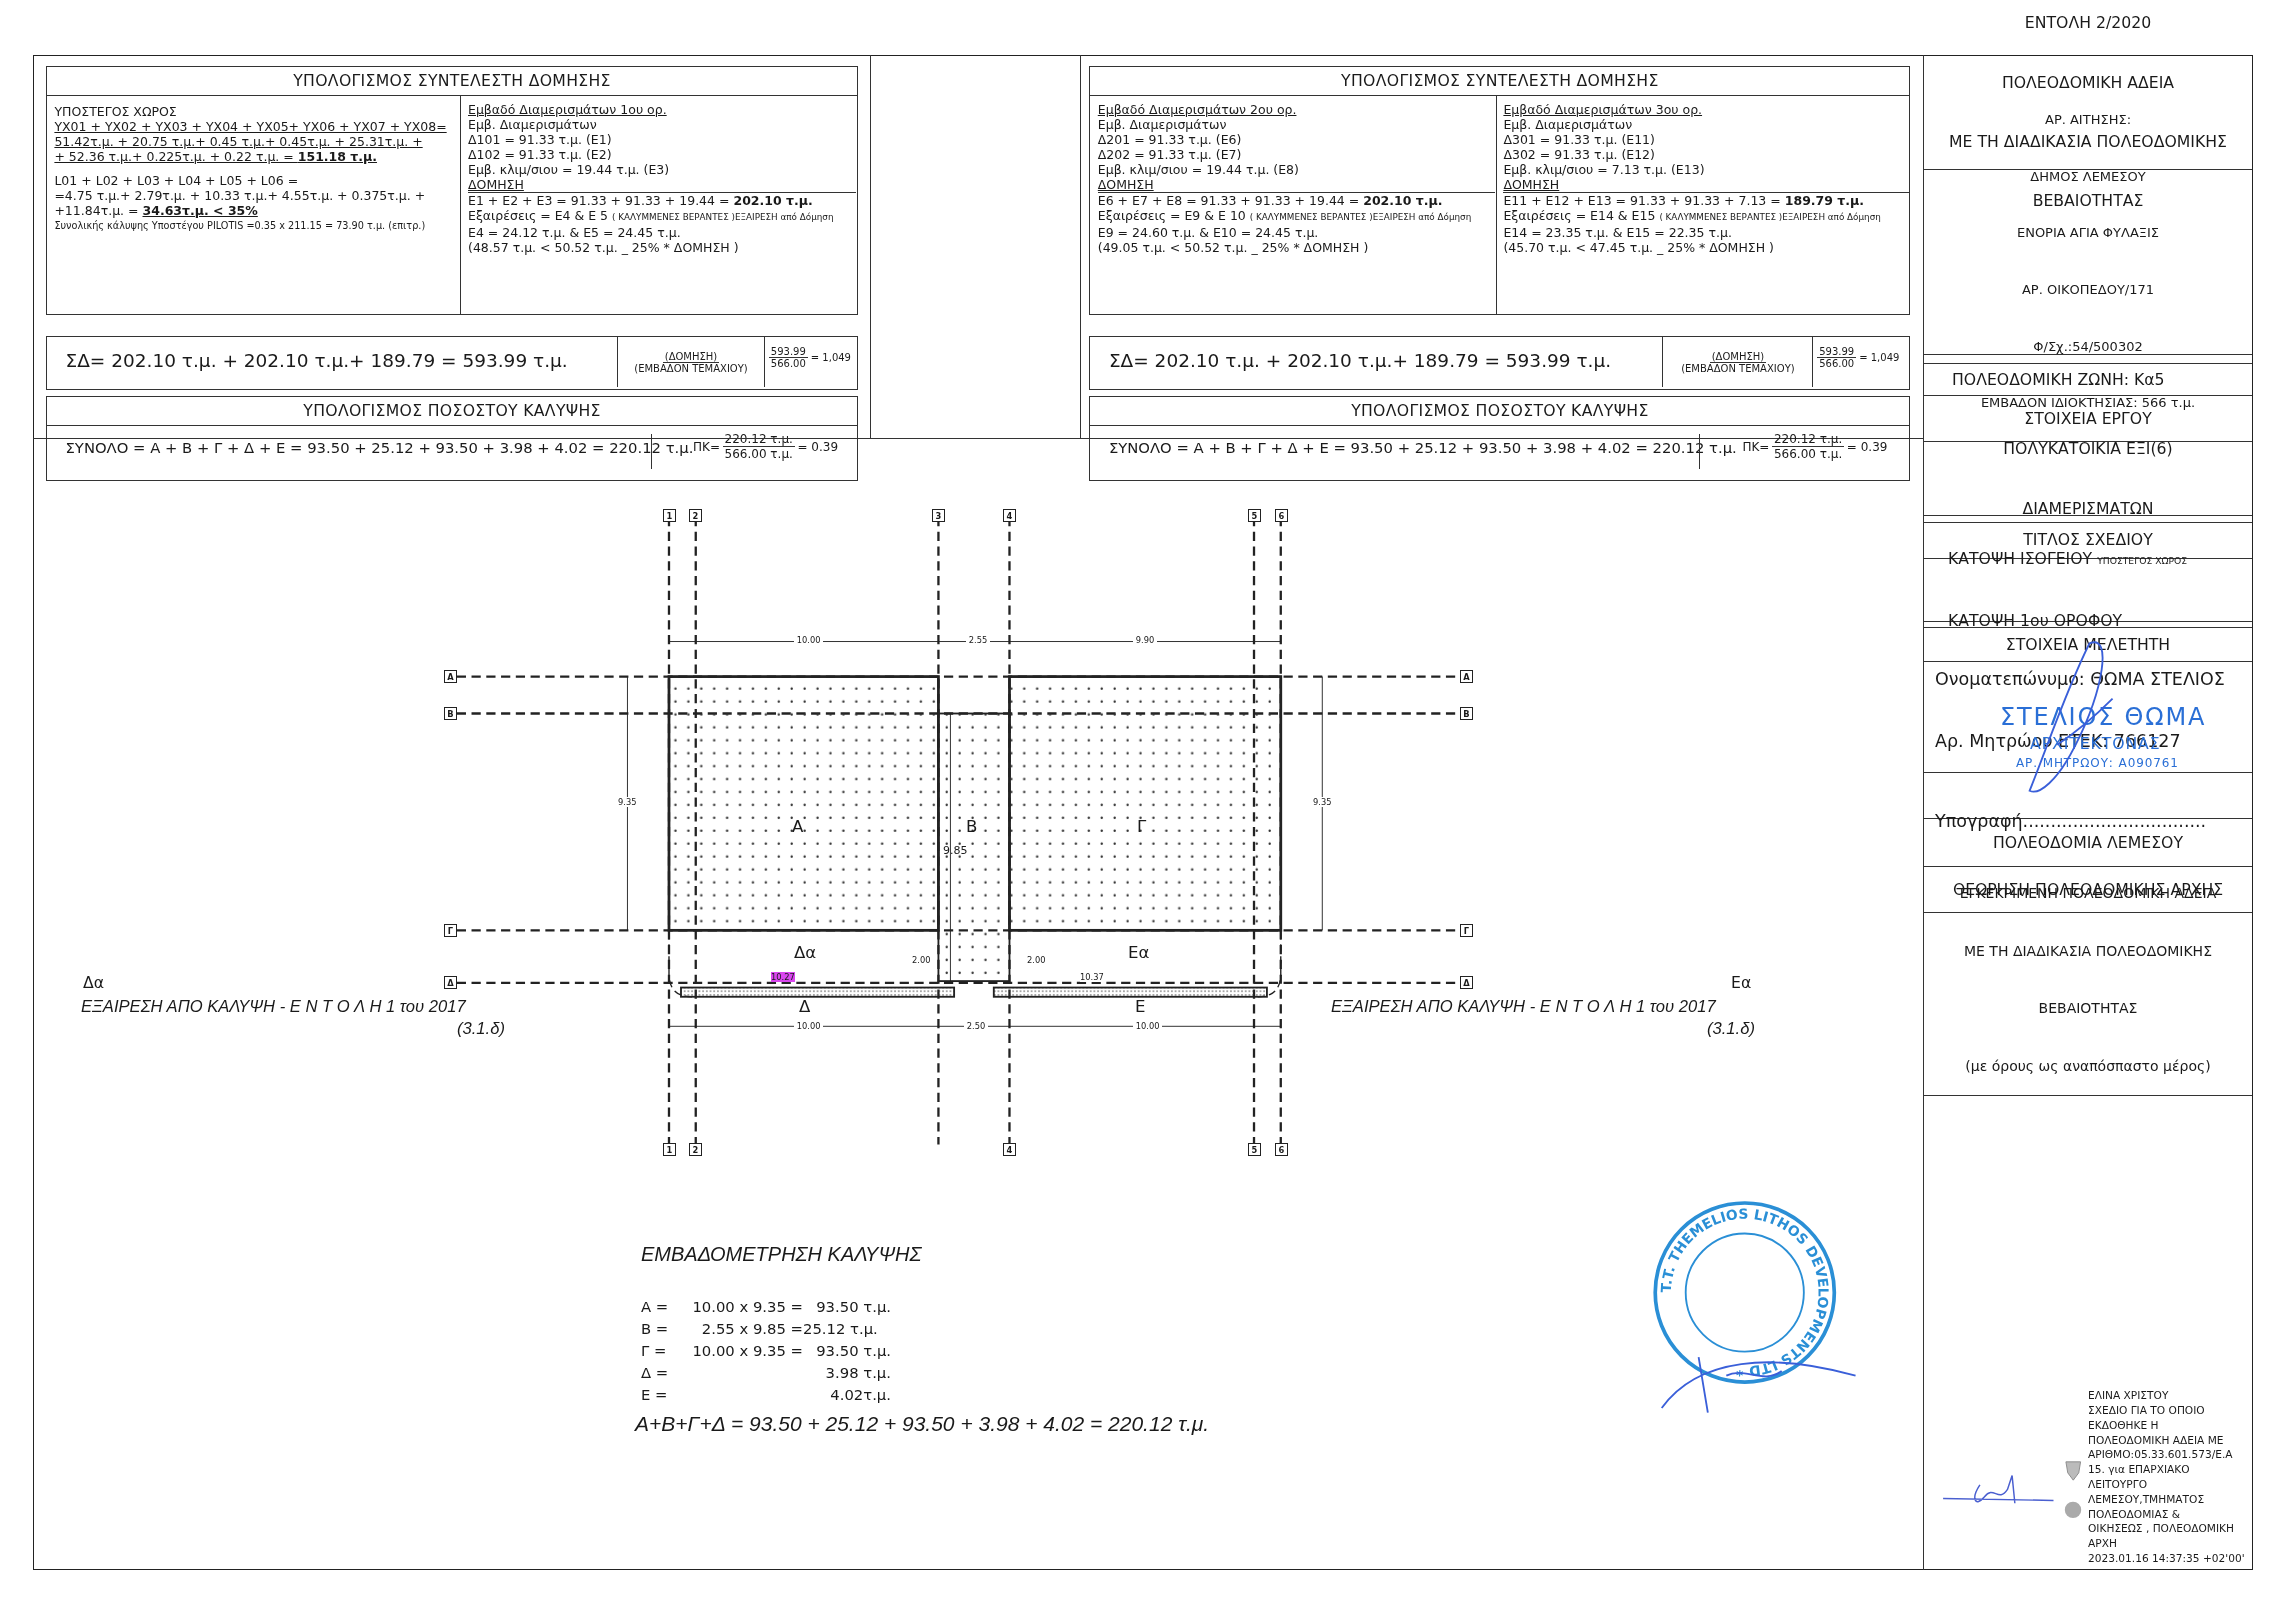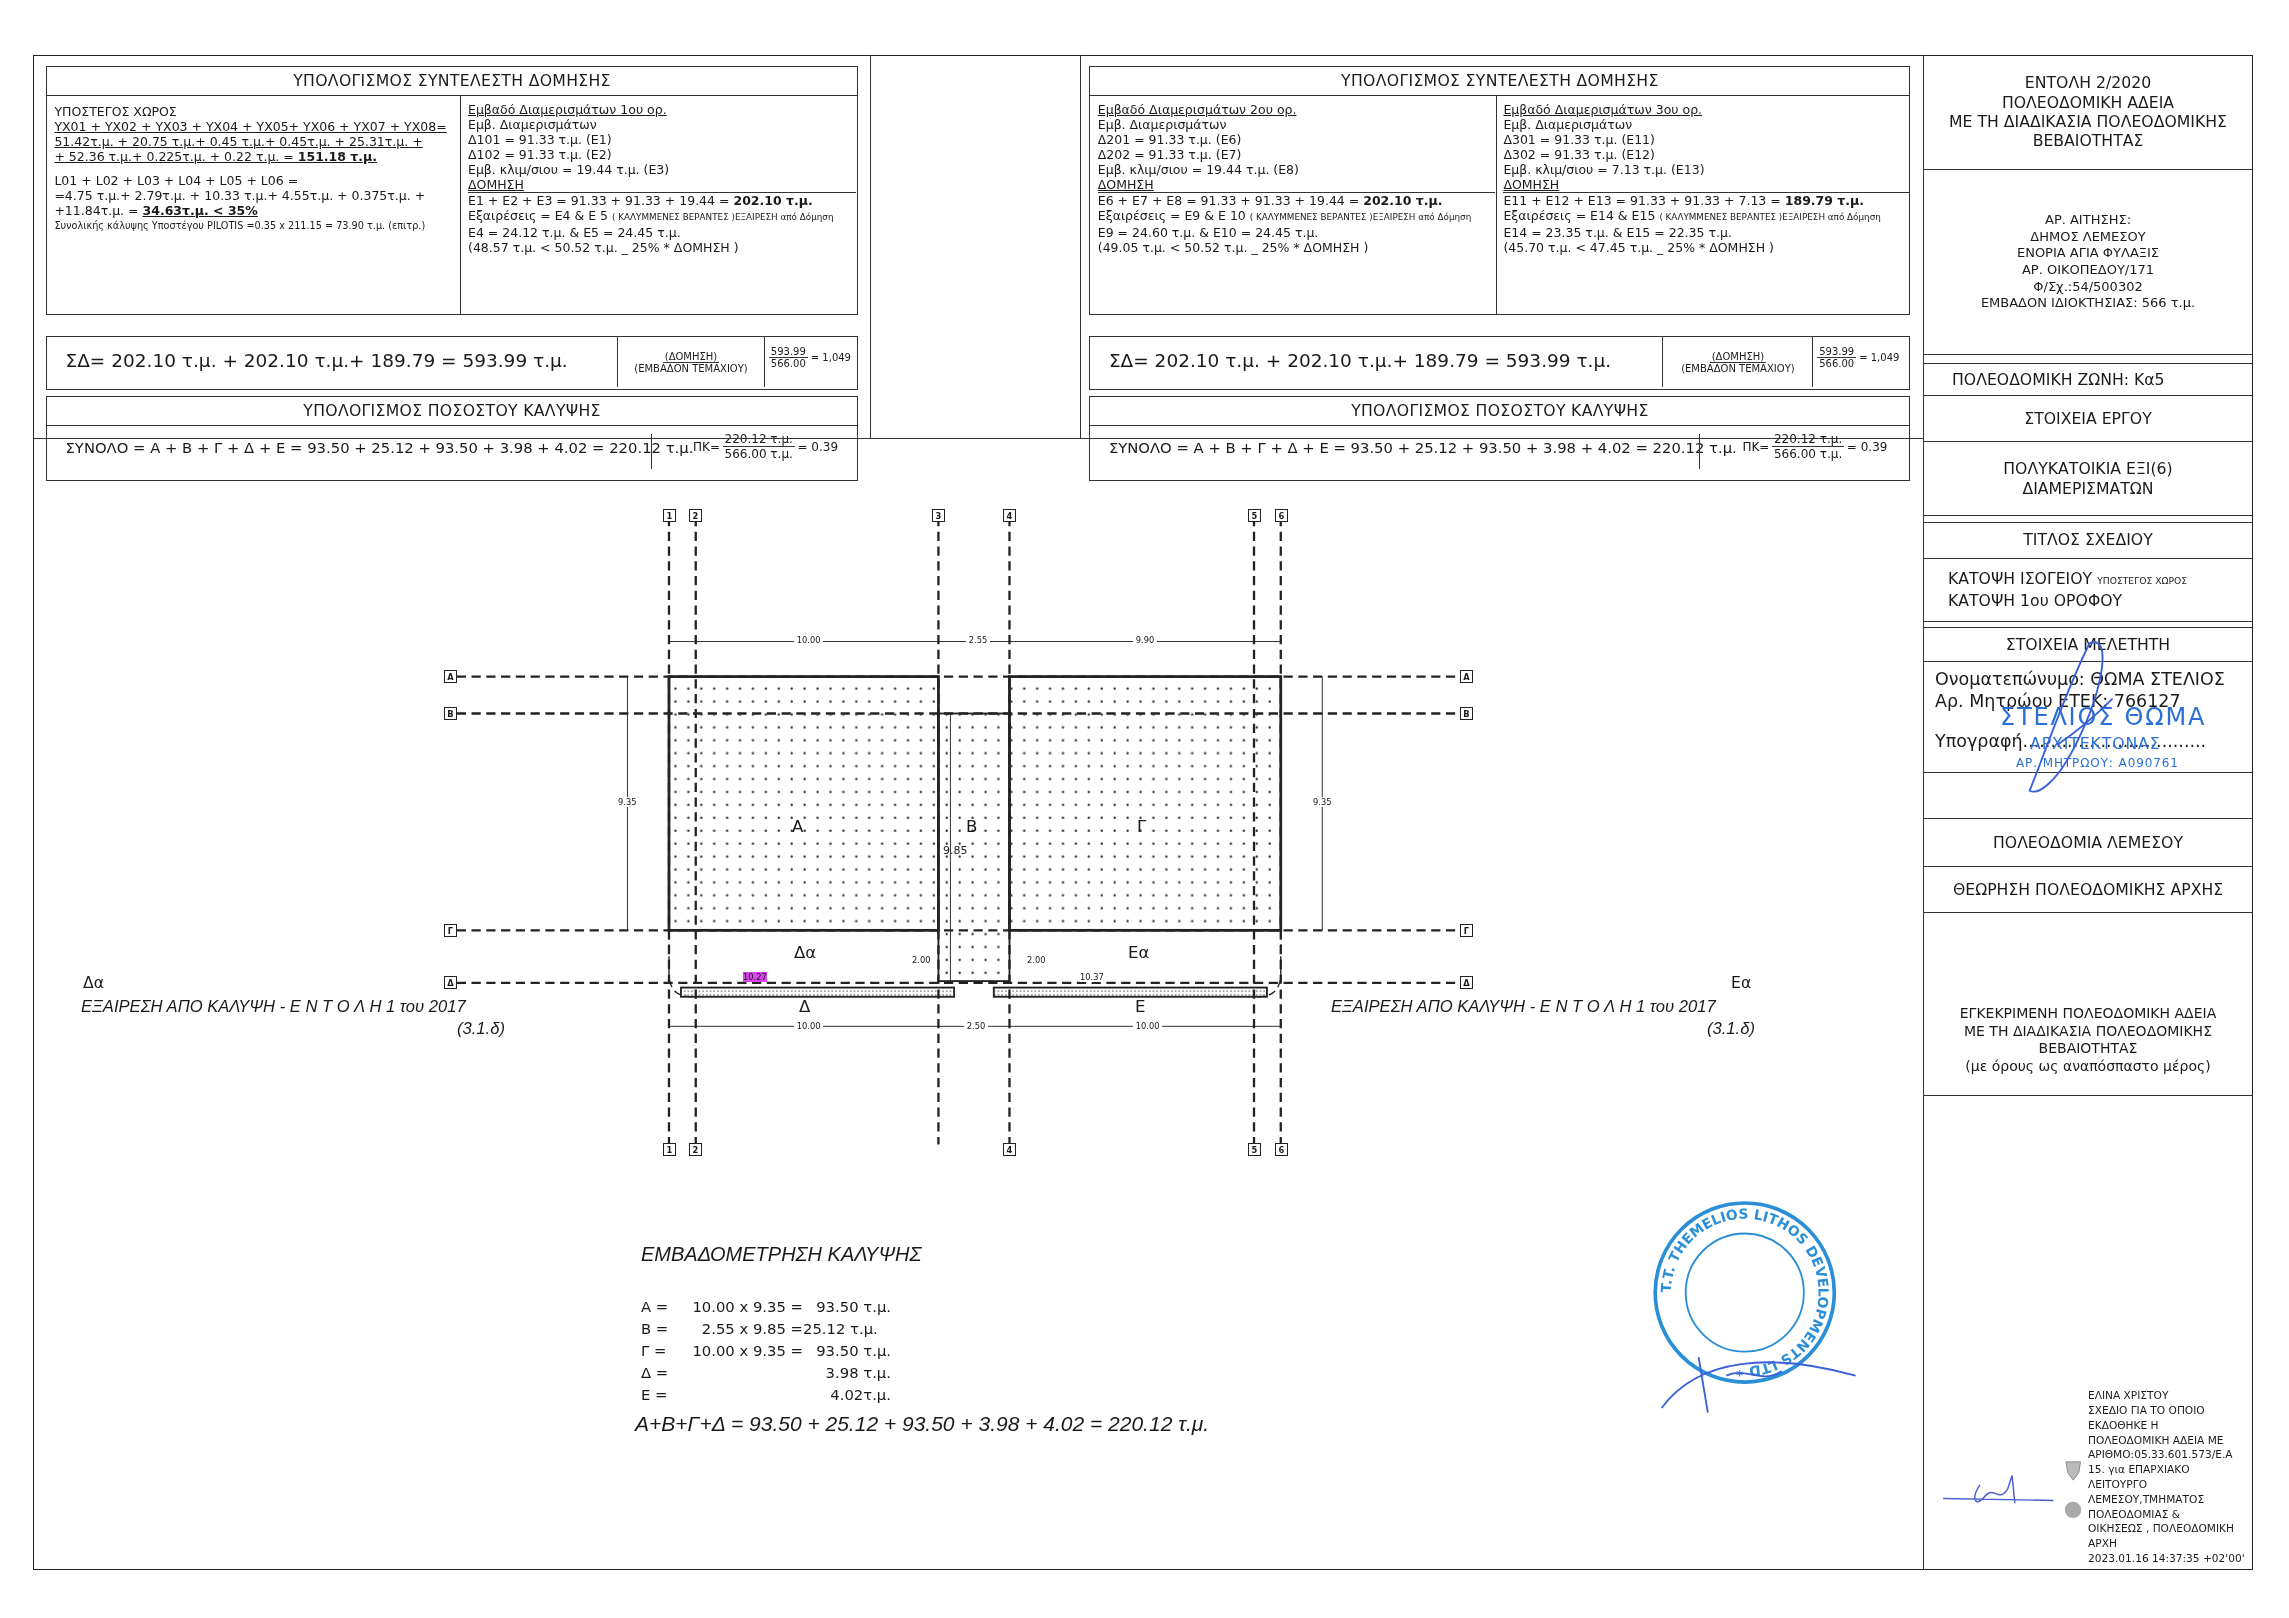--- a/index.html
+++ b/index.html
@@ -6,21 +6,21 @@
   body{width:2290px;height:1619px;position:relative;overflow:hidden;font-family:"DejaVu Sans","Liberation Sans",sans-serif;color:#1a1a1a;}
   .sheet{position:absolute;left:33px;top:55px;width:2220px;height:1515px;border:1.8px solid #222;box-sizing:border-box;}
   .abs{position:absolute;box-sizing:border-box;}
   .box{border:1.8px solid #333;}
   .hdr{border-bottom:1.8px solid #333;text-align:center;font-size:15.7px;letter-spacing:0.3px;height:28px;line-height:28px;}
   .small{font-size:12.5px;line-height:15px;}
   .tiny{font-size:8.8px;}
   .u{text-decoration:underline;}
   .frac{display:inline-flex;flex-direction:column;align-items:center;vertical-align:middle;}
   .frac .n{border-bottom:1.4px solid #333;padding:0 1.8px;}
-  .tb-cell{border-bottom:1.8px solid #333;text-align:left;box-sizing:border-box;display:flex;flex-direction:column;justify-content:center;align-items:center;font-size:15.7px;line-height:19.4px;}
+  .tb-cell{border-bottom:1.8px solid #333;text-align:left;box-sizing:border-box;display:flex;flex-direction:column;justify-content:center;align-items:center;font-size:15.7px;line-height:19.4px;gap:40px;}
   .tb-cell.left{align-items:flex-start;padding-left:28px;}
   .grid-tag{position:absolute;width:13px;height:13px;border:1.8px solid #222;background:#fff;font-size:8.3px;line-height:13px;text-align:center;font-weight:bold;box-sizing:border-box;}
   .italic{font-style:italic;font-family:"Liberation Sans",sans-serif;}
   .blue{color:#2a6fd6;}
 </style>
 </head>
 <body>
 
 <div class="sheet"></div>
 
@@ -297,21 +297,21 @@
 
 <div class="abs" style="left:794px;top:635px;font-size:8.3px;background:#fff;padding:0 2.8px;">10.00</div>
 <div class="abs" style="left:966px;top:635px;font-size:8.3px;background:#fff;padding:0 2.8px;">2.55</div>
 <div class="abs" style="left:1133px;top:635px;font-size:8.3px;background:#fff;padding:0 2.8px;">9.90</div>
 <div class="abs" style="left:794px;top:1021px;font-size:8.3px;background:#fff;padding:0 2.8px;">10.00</div>
 <div class="abs" style="left:964px;top:1021px;font-size:8.3px;background:#fff;padding:0 2.8px;">2.50</div>
 <div class="abs" style="left:1133px;top:1021px;font-size:8.3px;background:#fff;padding:0 2.8px;">10.00</div>
 <div class="abs" style="left:618px;top:797px;font-size:8.3px;background:#fff;">9.35</div>
 <div class="abs" style="left:1313px;top:797px;font-size:8.3px;background:#fff;">9.35</div>
 <div class="abs" style="left:943px;top:844px;font-size:11px;">9.85</div>
-<div class="abs" style="left:743px;top:972px;font-size:8.3px;background:#d946ef;">10.27</div>
+<div class="abs" style="left:771px;top:972px;font-size:8.3px;background:#d946ef;">10.27</div>
 <div class="abs" style="left:1080px;top:972px;font-size:8.3px;background:#fff;">10.37</div>
 <div class="abs" style="left:912px;top:955px;font-size:8.3px;">2.00</div>
 <div class="abs" style="left:1027px;top:955px;font-size:8.3px;">2.00</div>
 
 <div class="abs" style="left:792px;top:817px;font-size:16.6px;">Α</div>
 <div class="abs" style="left:966px;top:817px;font-size:16.6px;">Β</div>
 <div class="abs" style="left:1137px;top:817px;font-size:16.6px;">Γ</div>
 <div class="abs" style="left:794px;top:943px;font-size:16.6px;">Δα</div>
 <div class="abs" style="left:1128px;top:943px;font-size:16.6px;">Εα</div>
 <div class="abs" style="left:799px;top:997px;font-size:16.6px;">Δ</div>

